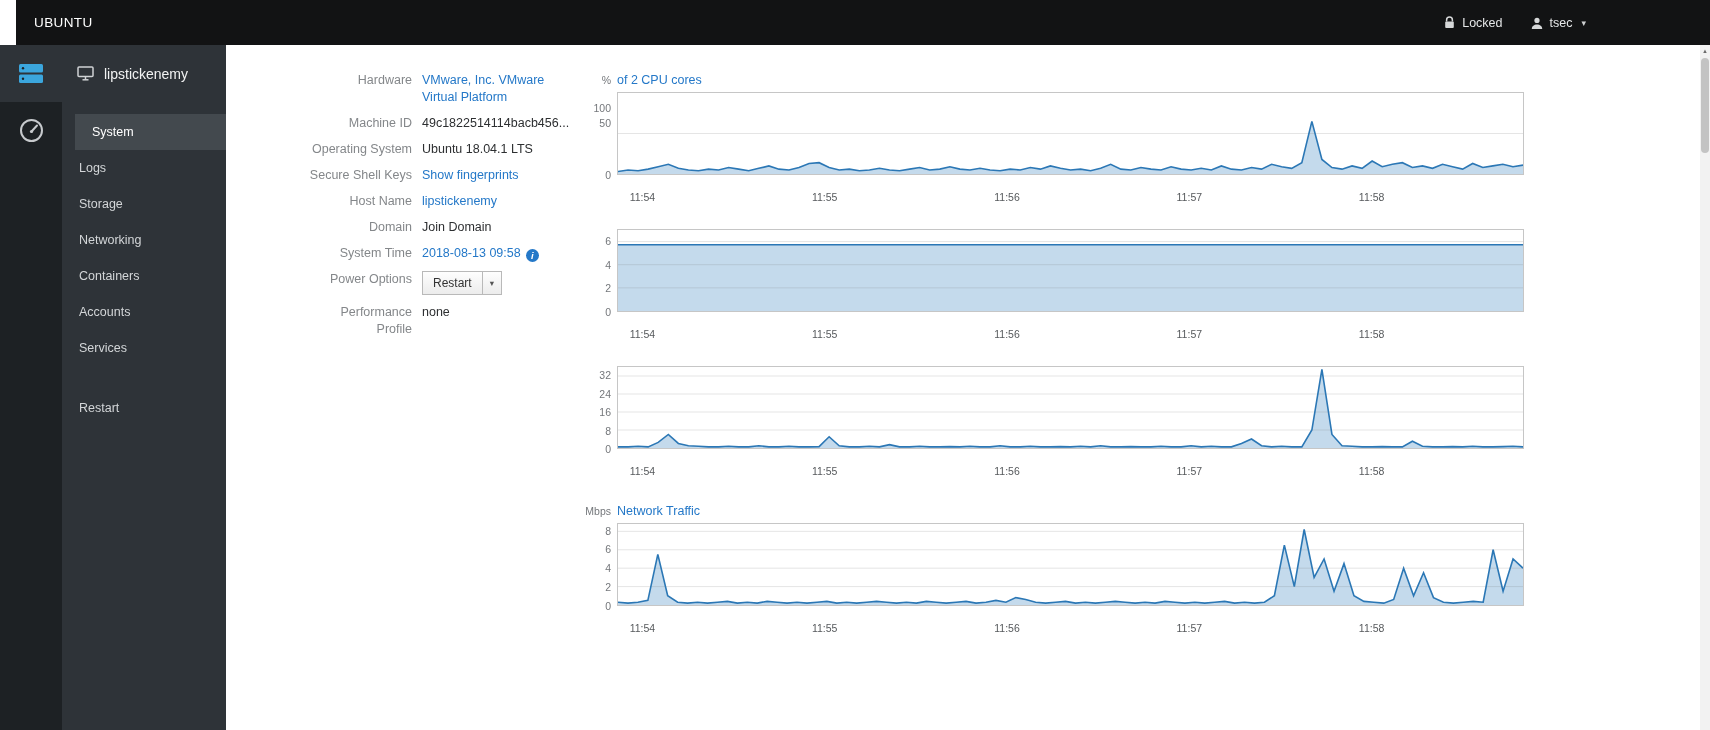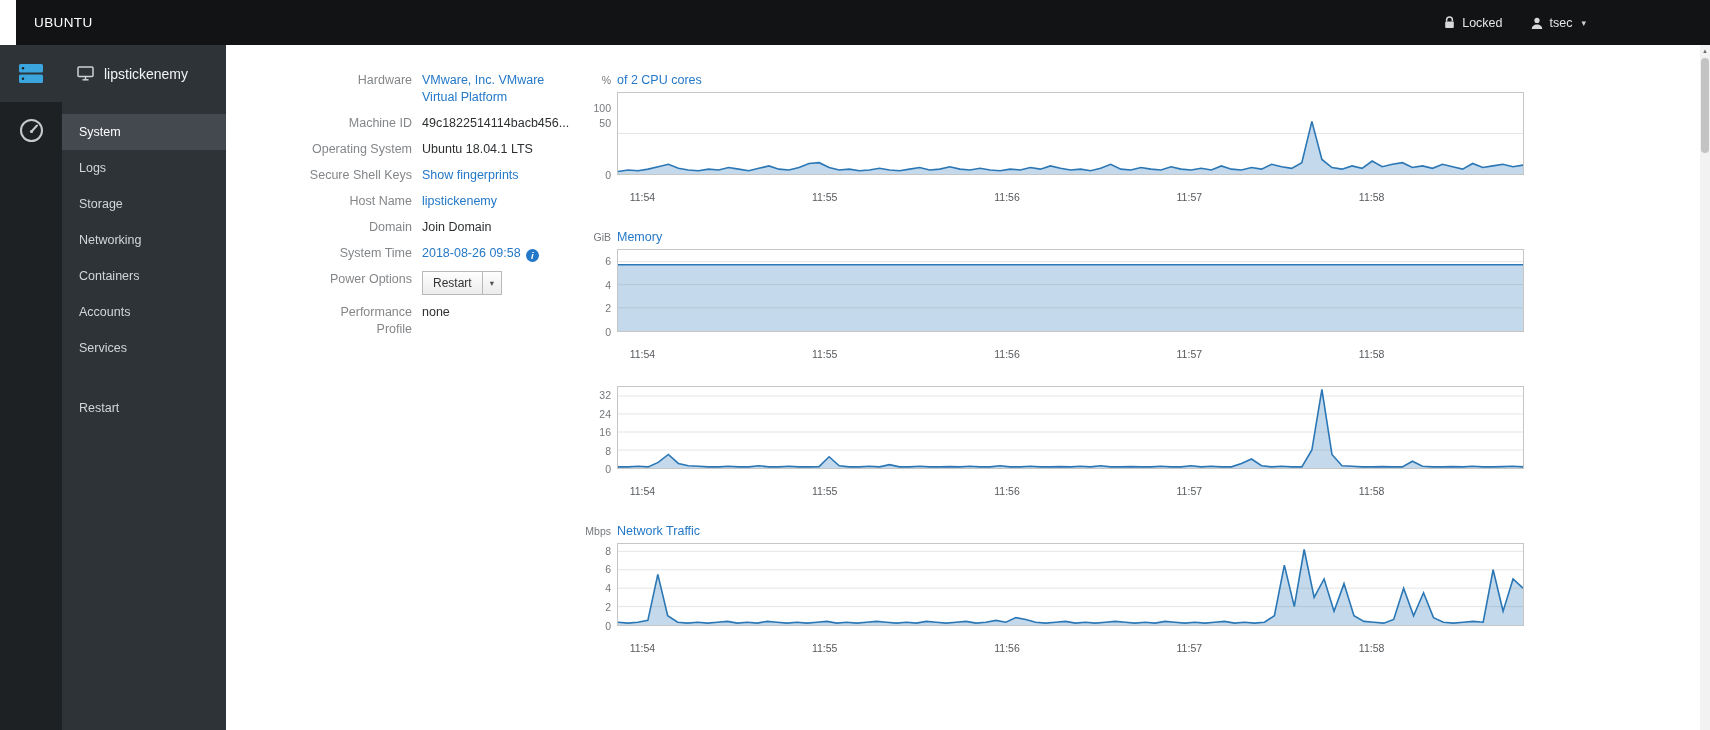--- a/index.html
+++ b/index.html
@@ -17,21 +17,21 @@
   .rail { width:62px; background:#1d2124; flex-shrink:0; }
   .rail-cell { height:57px; display:flex; align-items:center; justify-content:center; cursor:pointer; }
   .rail-cell.active { background:#2e3338; }
 
   .sidebar { width:164px; background:#2e3338; flex-shrink:0; display:flex; flex-direction:column; }
   .host-header { height:57px; display:flex; align-items:center; gap:10px; padding:0 15px; cursor:pointer; }
   .host-name { color:#f2f3f3; font-size:14px; }
   .menu { margin-top:12px; }
   .menu.tools { margin-top:12px; }
   .menu-item { padding:11px 17px; font-size:12.5px; color:#d3d6d8; cursor:pointer; }
-  .menu-item.active { background:#43494e; color:#fff; }
+  .menu-item.active { background:#43494e; color:#fff;margin-left:13px; }
   .menu-spacer { height:12px; }
 
   .content { flex:1; display:flex; padding:27px 10px 0 76px; overflow:hidden; background:#fff; }
   .info { width:281px; flex-shrink:0; font-size:12.5px; }
   .info-row { display:flex; margin-bottom:9px; }
   .info-label { width:120px; flex-shrink:0; text-align:right; padding-right:10px; color:#84878a; line-height:17px; }
   .info-value { color:#2d2f31; line-height:17px; }
   .wrap-narrow { display:inline-block; max-width:126px; }
   a.link { color:#2478c8; text-decoration:none; cursor:pointer; line-height:17px; }
   .info-i { display:inline-block; width:13px; height:13px; border-radius:50%; background:#2478c8; color:#fff;
@@ -147,21 +147,21 @@
         <div class="info-row">
           <span class="info-label">Host Name</span>
           <span><a class="link" href="#">lipstickenemy</a></span>
         </div>
         <div class="info-row">
           <span class="info-label">Domain</span>
           <span><span class="info-value">Join Domain</span></span>
         </div>
         <div class="info-row">
           <span class="info-label">System Time</span>
-          <span><a class="link" href="#">2018-08-26 09:58</a><span class="info-i">i</span></span>
+          <span><a class="link" href="#">2018-08-13 09:58</a><span class="info-i">i</span></span>
         </div>
         <div class="info-row">
           <span class="info-label">Power Options</span>
           <span><span class="btn-group">
               <button class="btn">Restart</button>
               <button class="btn caret-btn">▾</button>
             </span></span>
         </div>
         <div class="info-row">
           <span class="info-label">Performance Profile</span>
@@ -190,24 +190,20 @@
           </div>
           <div class="chart-xlabels">
             <span class="xtick" style="left: 2.8%;">11:54</span>
             <span class="xtick" style="left: 22.9%;">11:55</span>
             <span class="xtick" style="left: 43%;">11:56</span>
             <span class="xtick" style="left: 63.1%;">11:57</span>
             <span class="xtick" style="left: 83.2%;">11:58</span>
           </div>
         </div>
         <div class="chart">
-          <div class="chart-head">
-            <span class="chart-unit">GiB</span>
-            <a class="link chart-title" href="#">Memory</a>
-          </div>
           <div class="chart-body">
             <div class="chart-gutter">
               <span class="ytick" style="top: 83px;">0</span>
               <span class="ytick" style="top: 59.2857px;">2</span>
               <span class="ytick" style="top: 35.5714px;">4</span>
               <span class="ytick" style="top: 11.8571px;">6</span>
             </div>
             <div class="plot-wrap">
               <svg class="plot" viewBox="0 0 1000 100" preserveAspectRatio="none">
                 <path d="M0,100 L0.0,18.3 L1000.0,18.3 L1000,100 Z" fill="rgba(59,134,192,0.30)" stroke="none"></path>

